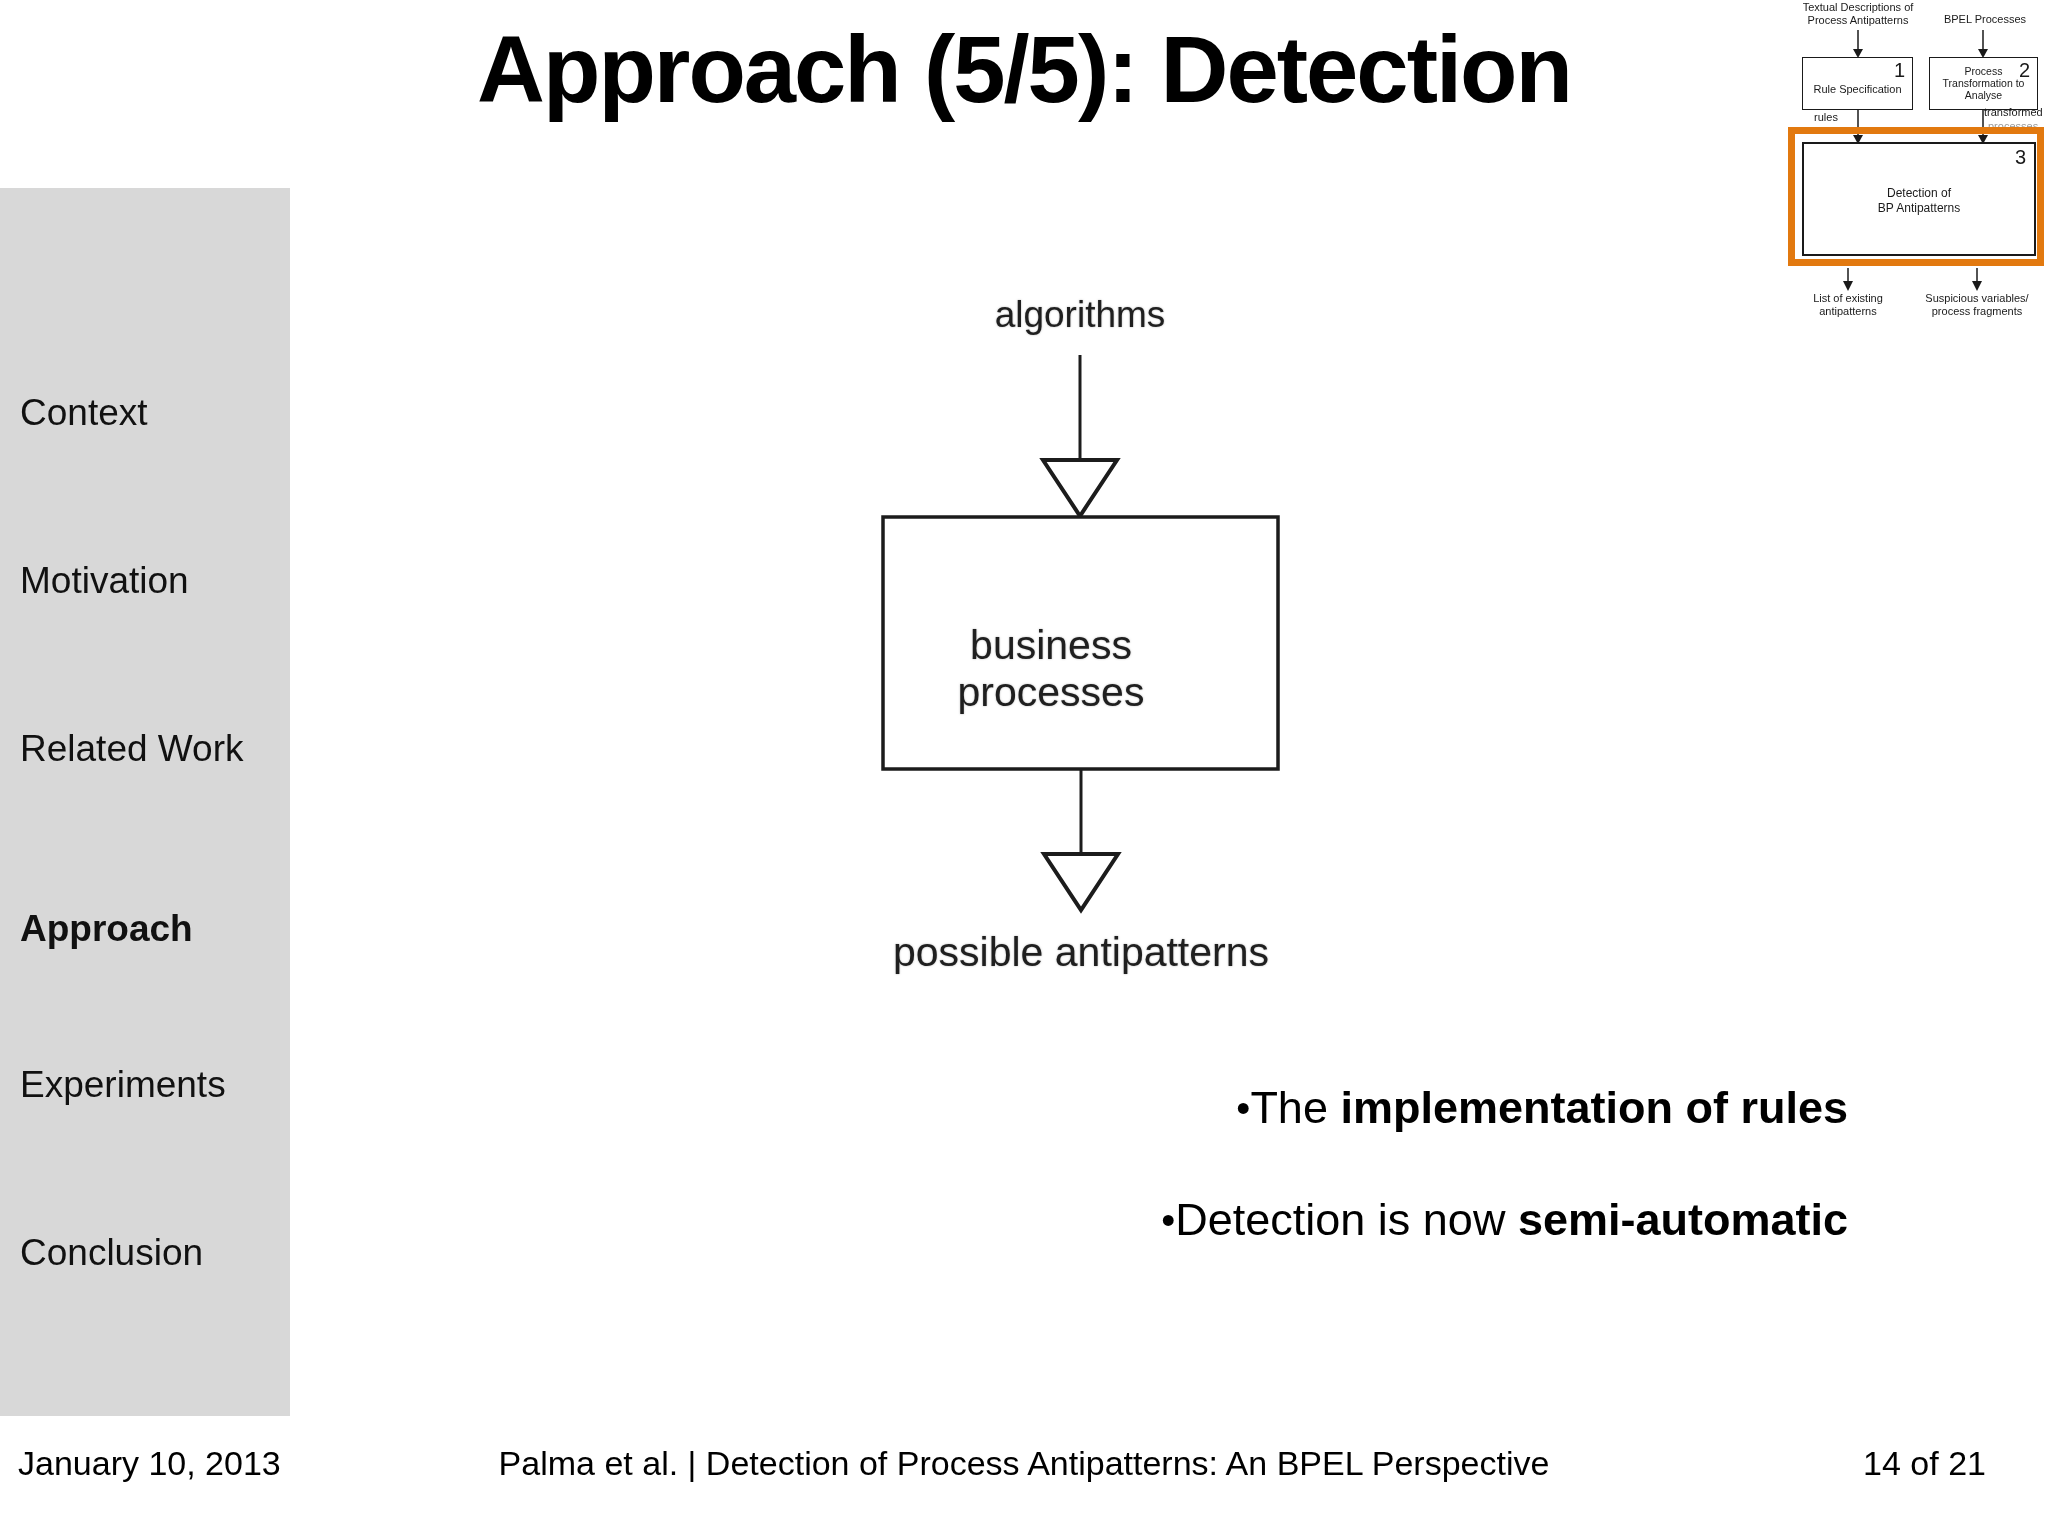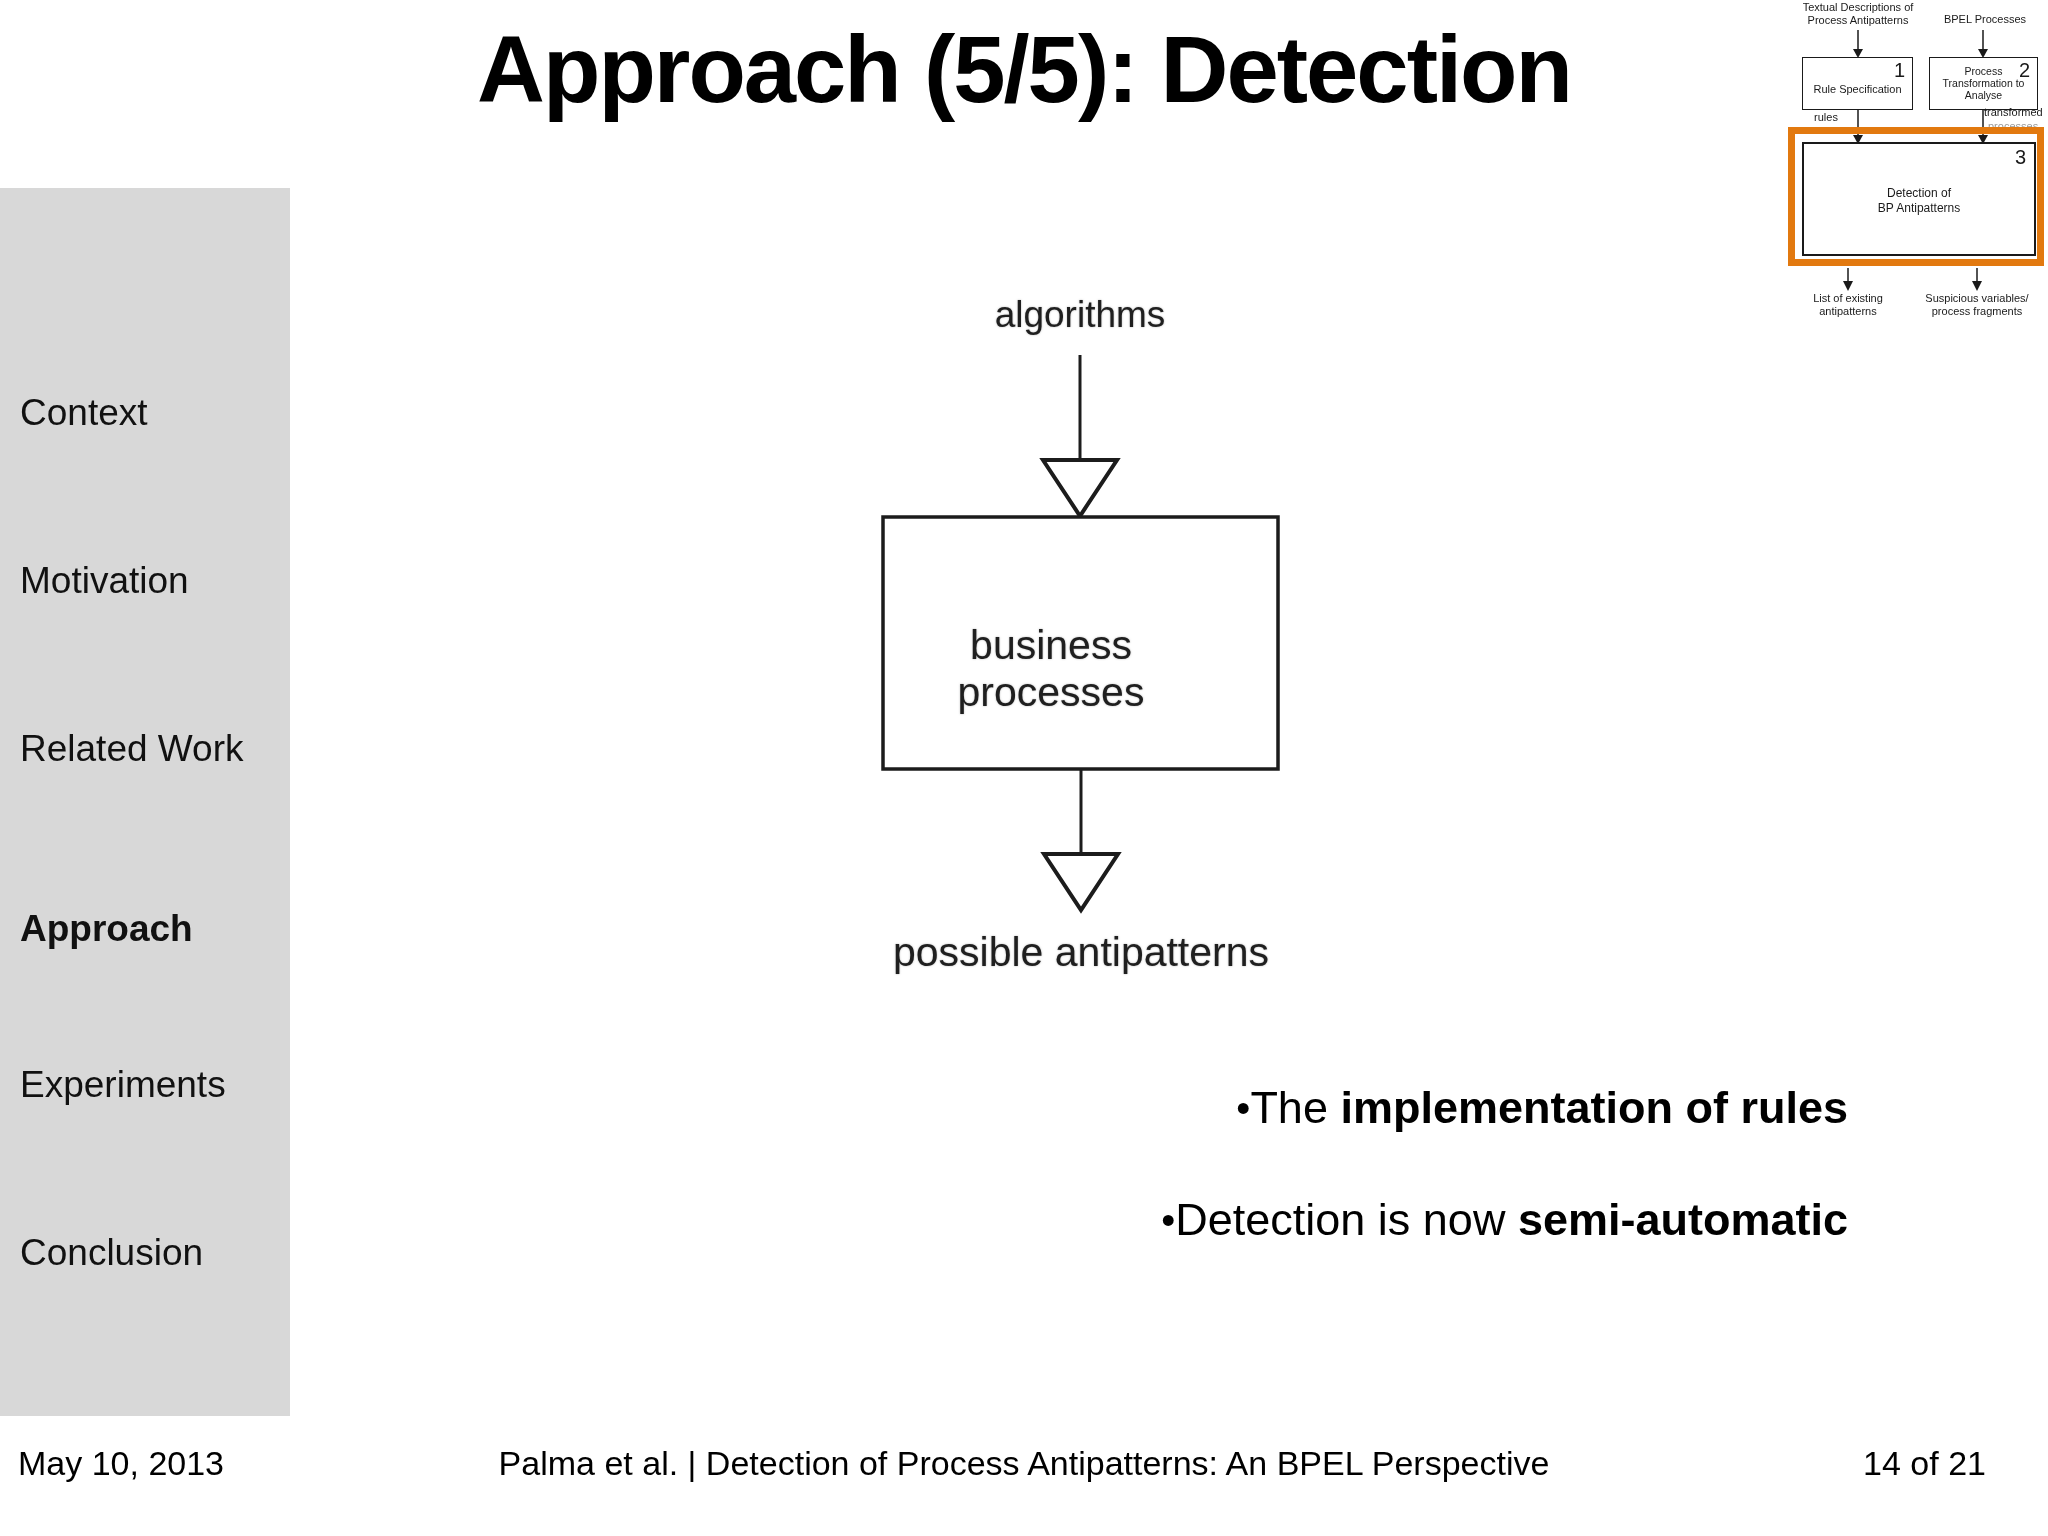--- a/index.html
+++ b/index.html
@@ -135,17 +135,17 @@
       <div class="ov-box-lbl">Detection of
 BP Antipatterns</div>
     </div>
 
     <div class="ov-lbl" style="left:8px;top:292px;width:160px">List of existing
 antipatterns</div>
     <div class="ov-lbl" style="left:137px;top:292px;width:160px">Suspicious variables/
 process fragments</div>
   </div>
 
-  <div class="footer-date">May 10, 2013</div>
+  <div class="footer-date">January 10, 2013</div>
   <div class="footer-ref">Palma et al. | Detection of Process Antipatterns: An BPEL Perspective</div>
   <div class="footer-page">14 of 21</div>
 
 </div>
 
 </body></html>

